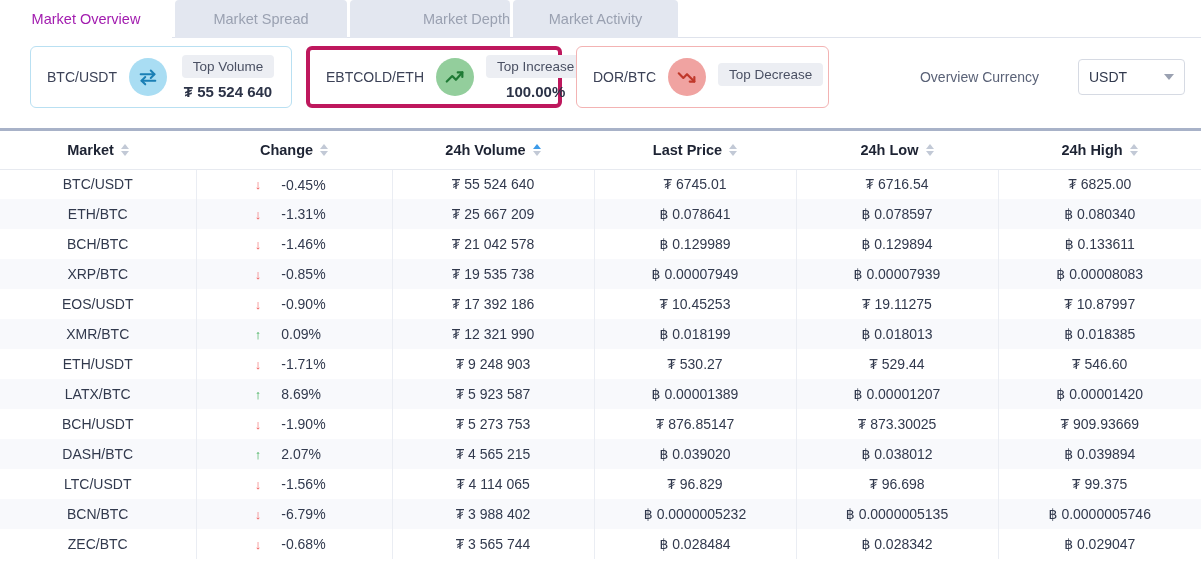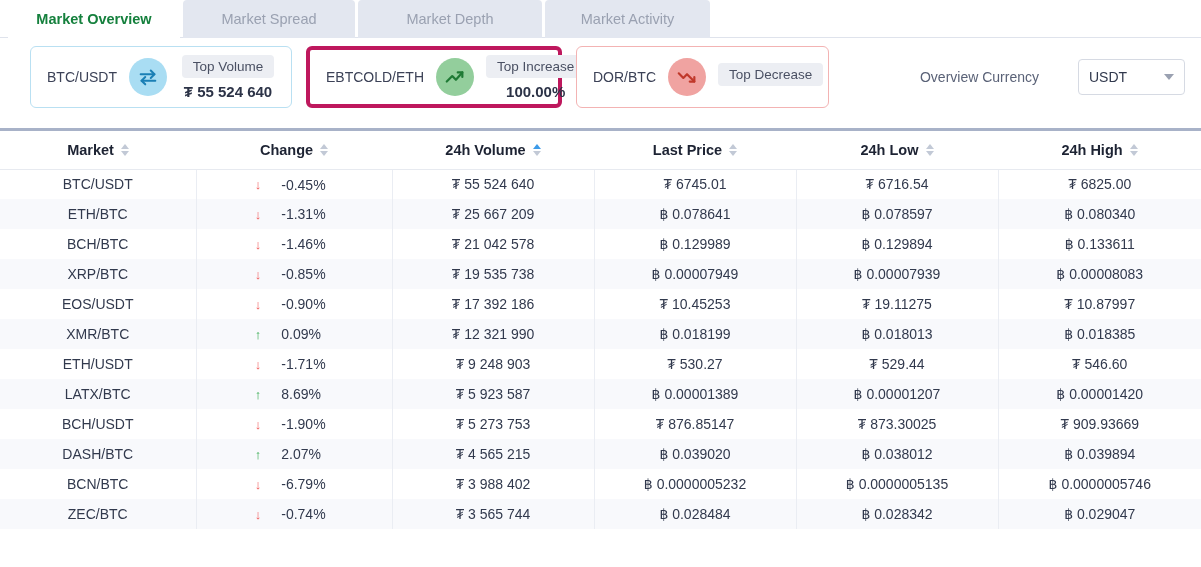--- a/index.html
+++ b/index.html
@@ -36,28 +36,27 @@
     color: #9aa1b1;
     background: #e3e7f0;
     border-radius: 4px 4px 0 0;
     margin-right: 3px;
     position: relative;
     z-index: 1;
     user-select: none;
   }
   .tab.active {
     background: #ffffff;
-    color: #15803d;
-    font-weight: 700;
+    color: #a21caf;
+    font-weight: 400;
     z-index: 3;
-    margin-left: 8px;
   }
   .tab-0 { width: 172px; }
   .tab-1 { width: 172px; }
-  .tab-2 { width: 184px; }
+  .tab-2 { width: 160px; justify-content: flex-end; }
   .tab-3 { width: 165px; }
 
   
   .cards-row {
     position: relative;
     height: 90px;
     padding: 8px 0 0 30px;
     display: flex;
     align-items: flex-start;
   }
@@ -475,35 +474,46 @@
         <td><span class="chg">
             <span class="arrow up">↑</span>
             <span class="chg-val">2.07%</span>
           </span></td>
         <td><span>₮ 4 565 215</span></td>
         <td><span>฿ 0.039020</span></td>
         <td><span>฿ 0.038012</span></td>
         <td><span>฿ 0.039894</span></td>
       </tr>
       <tr>
+        <td><span>LTC/USDT</span></td>
+        <td><span class="chg">
+            <span class="arrow down">↓</span>
+            <span class="chg-val">-1.56%</span>
+          </span></td>
+        <td><span>₮ 4 114 065</span></td>
+        <td><span>₮ 96.829</span></td>
+        <td><span>₮ 96.698</span></td>
+        <td><span>₮ 99.375</span></td>
+      </tr>
+      <tr>
         <td><span>BCN/BTC</span></td>
         <td><span class="chg">
             <span class="arrow down">↓</span>
             <span class="chg-val">-6.79%</span>
           </span></td>
         <td><span>₮ 3 988 402</span></td>
         <td><span>฿ 0.0000005232</span></td>
         <td><span>฿ 0.0000005135</span></td>
         <td><span>฿ 0.0000005746</span></td>
       </tr>
       <tr>
         <td><span>ZEC/BTC</span></td>
         <td><span class="chg">
             <span class="arrow down">↓</span>
-            <span class="chg-val">-0.74%</span>
+            <span class="chg-val">-0.68%</span>
           </span></td>
         <td><span>₮ 3 565 744</span></td>
         <td><span>฿ 0.028484</span></td>
         <td><span>฿ 0.028342</span></td>
         <td><span>฿ 0.029047</span></td>
       </tr>
     </tbody>
 </table>
 
 </body></html>

